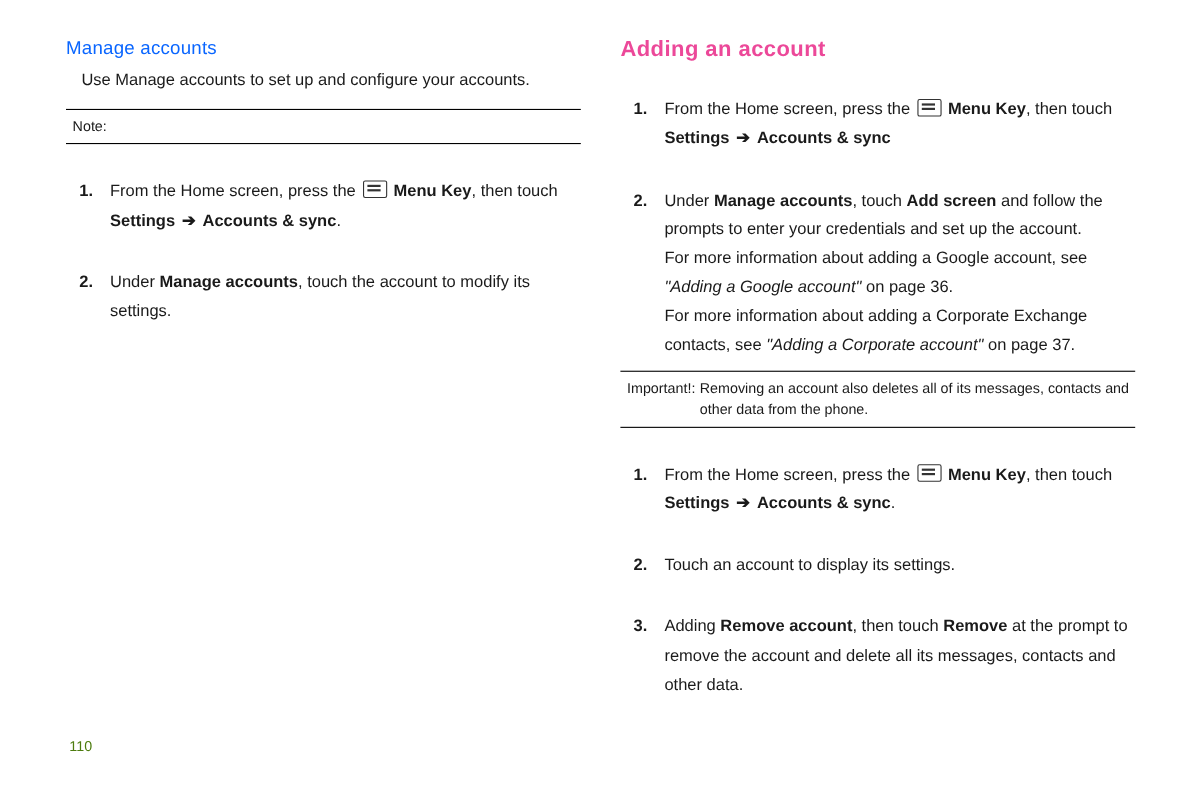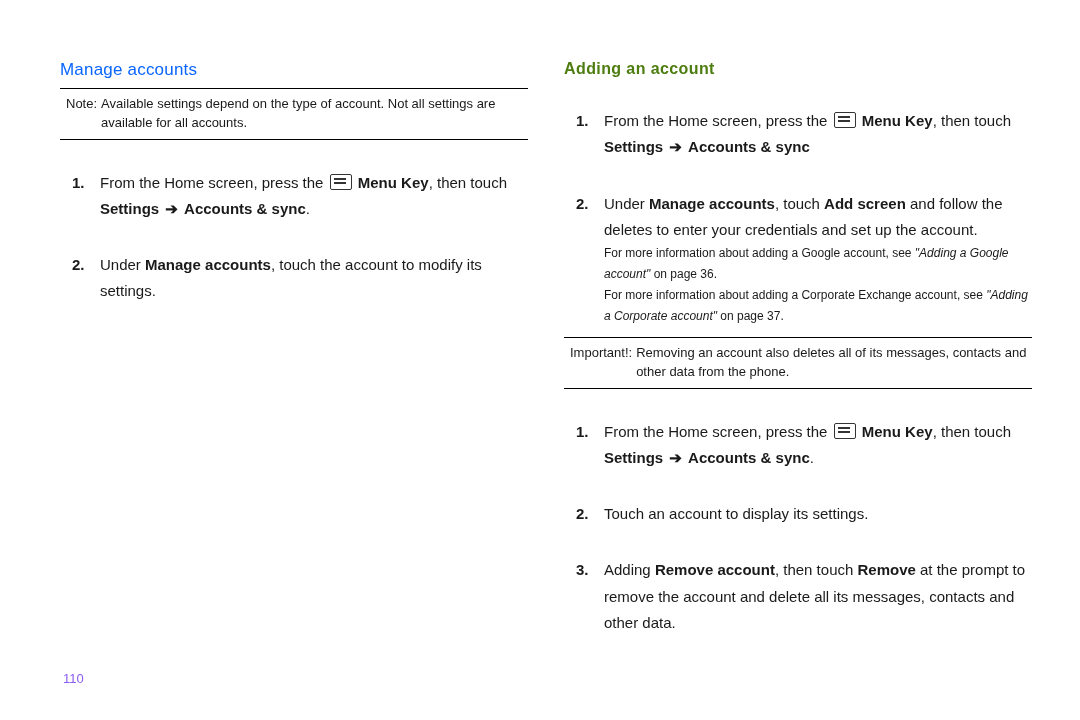--- a/index.html
+++ b/index.html
@@ -9,38 +9,38 @@
     height: 720px;
     background: #ffffff;
     font-family: Arial, Helvetica, sans-serif;
     color: #1a1a1a;
   }
   .page {
     display: flex;
     box-sizing: border-box;
     width: 1080px;
     height: 720px;
-    padding: 60px 48px 0 60px;
+    padding: 34px 48px 0 60px;
     gap: 36px;
     position: relative;
   }
   .col {
     flex: 1 1 0;
     min-width: 0;
   }
   .h-blue {
     color: #0a66ff;
     font-size: 17px;
     font-weight: 400;
     margin: 0 0 8px 0;
     letter-spacing: .2px;
   }
   .h-bold-blue {
-    color: #4d7c0f;
-    font-size: 16px;
+    color: #ec4899;
+    font-size: 20px;
     font-weight: 900;
     margin: 0 0 8px 0;
     letter-spacing: .4px;
   }
   .intro {
     font-size: 15px;
     line-height: 1.5;
     margin: 0 0 14px 14px;
   }
   .rule-top, .rule-bot {
@@ -76,21 +76,21 @@
     margin-top: 30px;
   }
   ol.steps > li::before {
     content: counter(step) ".";
     position: absolute;
     left: 0;
     top: 0;
     font-weight: 700;
   }
   .sub {
-    font-size: 12px;
+    font-size: 15px;
     line-height: 1.75;
     display: block;
   }
   .b { font-weight: 700; }
   .i { font-style: italic; }
   .menu-icon {
     display: inline-block;
     width: 20px;
     height: 14px;
     border: 1px solid #333;
@@ -104,35 +104,35 @@
   }
   .arrow {
     font-weight: 700;
     padding: 0 2px;
   }
   .page-num {
     position: absolute;
     left: 63px;
     bottom: 34px;
     font-size: 13px;
-    color: #8b5cf6;
+    color: #4d7c0f;
   }
 </style>
 </head>
 <body>
 
 <div class="page">
 
   <div class="col">
     <h2 class="h-blue">Manage accounts</h2>
+    <p class="intro">Use Manage accounts to set up and configure your accounts.</p>
 
     <hr class="rule-top">
     <div class="note">
       <span class="label">Note:</span>
-      <span class="body">Available settings depend on the type of account.  Not all settings are available for all accounts.</span>
     </div>
     <hr class="rule-bot">
 
     <ol class="steps">
       <li>
         <span>From the Home screen, press the </span>
         <span class="menu-icon"></span>
         <span class="b"> Menu Key</span><span>, then touch </span><span class="b">Settings</span><span class="b arrow"> ➔ </span><span class="b">Accounts &amp; sync</span><span>.</span>
       </li>
       <li>
@@ -144,26 +144,26 @@
   <div class="col">
 
     <h3 class="h-bold-blue">Adding an account</h3>
     <ol class="steps" style="margin-top:4px">
       <li>
         <span>From the Home screen, press the </span>
         <span class="menu-icon"></span>
         <span class="b"> Menu Key</span><span>, then touch </span><span class="b">Settings</span><span class="b arrow"> ➔ </span><span class="b">Accounts &amp; sync</span>
       </li>
       <li>
-        <span>Under </span><span class="b">Manage accounts</span><span>, touch </span><span class="b">Add screen</span><span> and follow the deletes to enter your credentials and set up the account.</span>
+        <span>Under </span><span class="b">Manage accounts</span><span>, touch </span><span class="b">Add screen</span><span> and follow the prompts to enter your credentials and set up the account.</span>
         <span class="sub">
           <span>For more information about adding a Google account, see </span><span class="i">"Adding a Google account"</span><span> on page 36.</span>
         </span>
         <span class="sub">
-          <span>For more information about adding a Corporate Exchange account, see </span><span class="i">"Adding a Corporate account"</span><span> on page 37.</span>
+          <span>For more information about adding a Corporate Exchange contacts, see </span><span class="i">"Adding a Corporate account"</span><span> on page 37.</span>
         </span>
       </li>
     </ol>
 
 
     <hr class="rule-top">
     <div class="note">
       <span class="label">Important!:</span>
       <span class="body">Removing an account also deletes all of its messages, contacts and other data from the phone.</span>
     </div>

